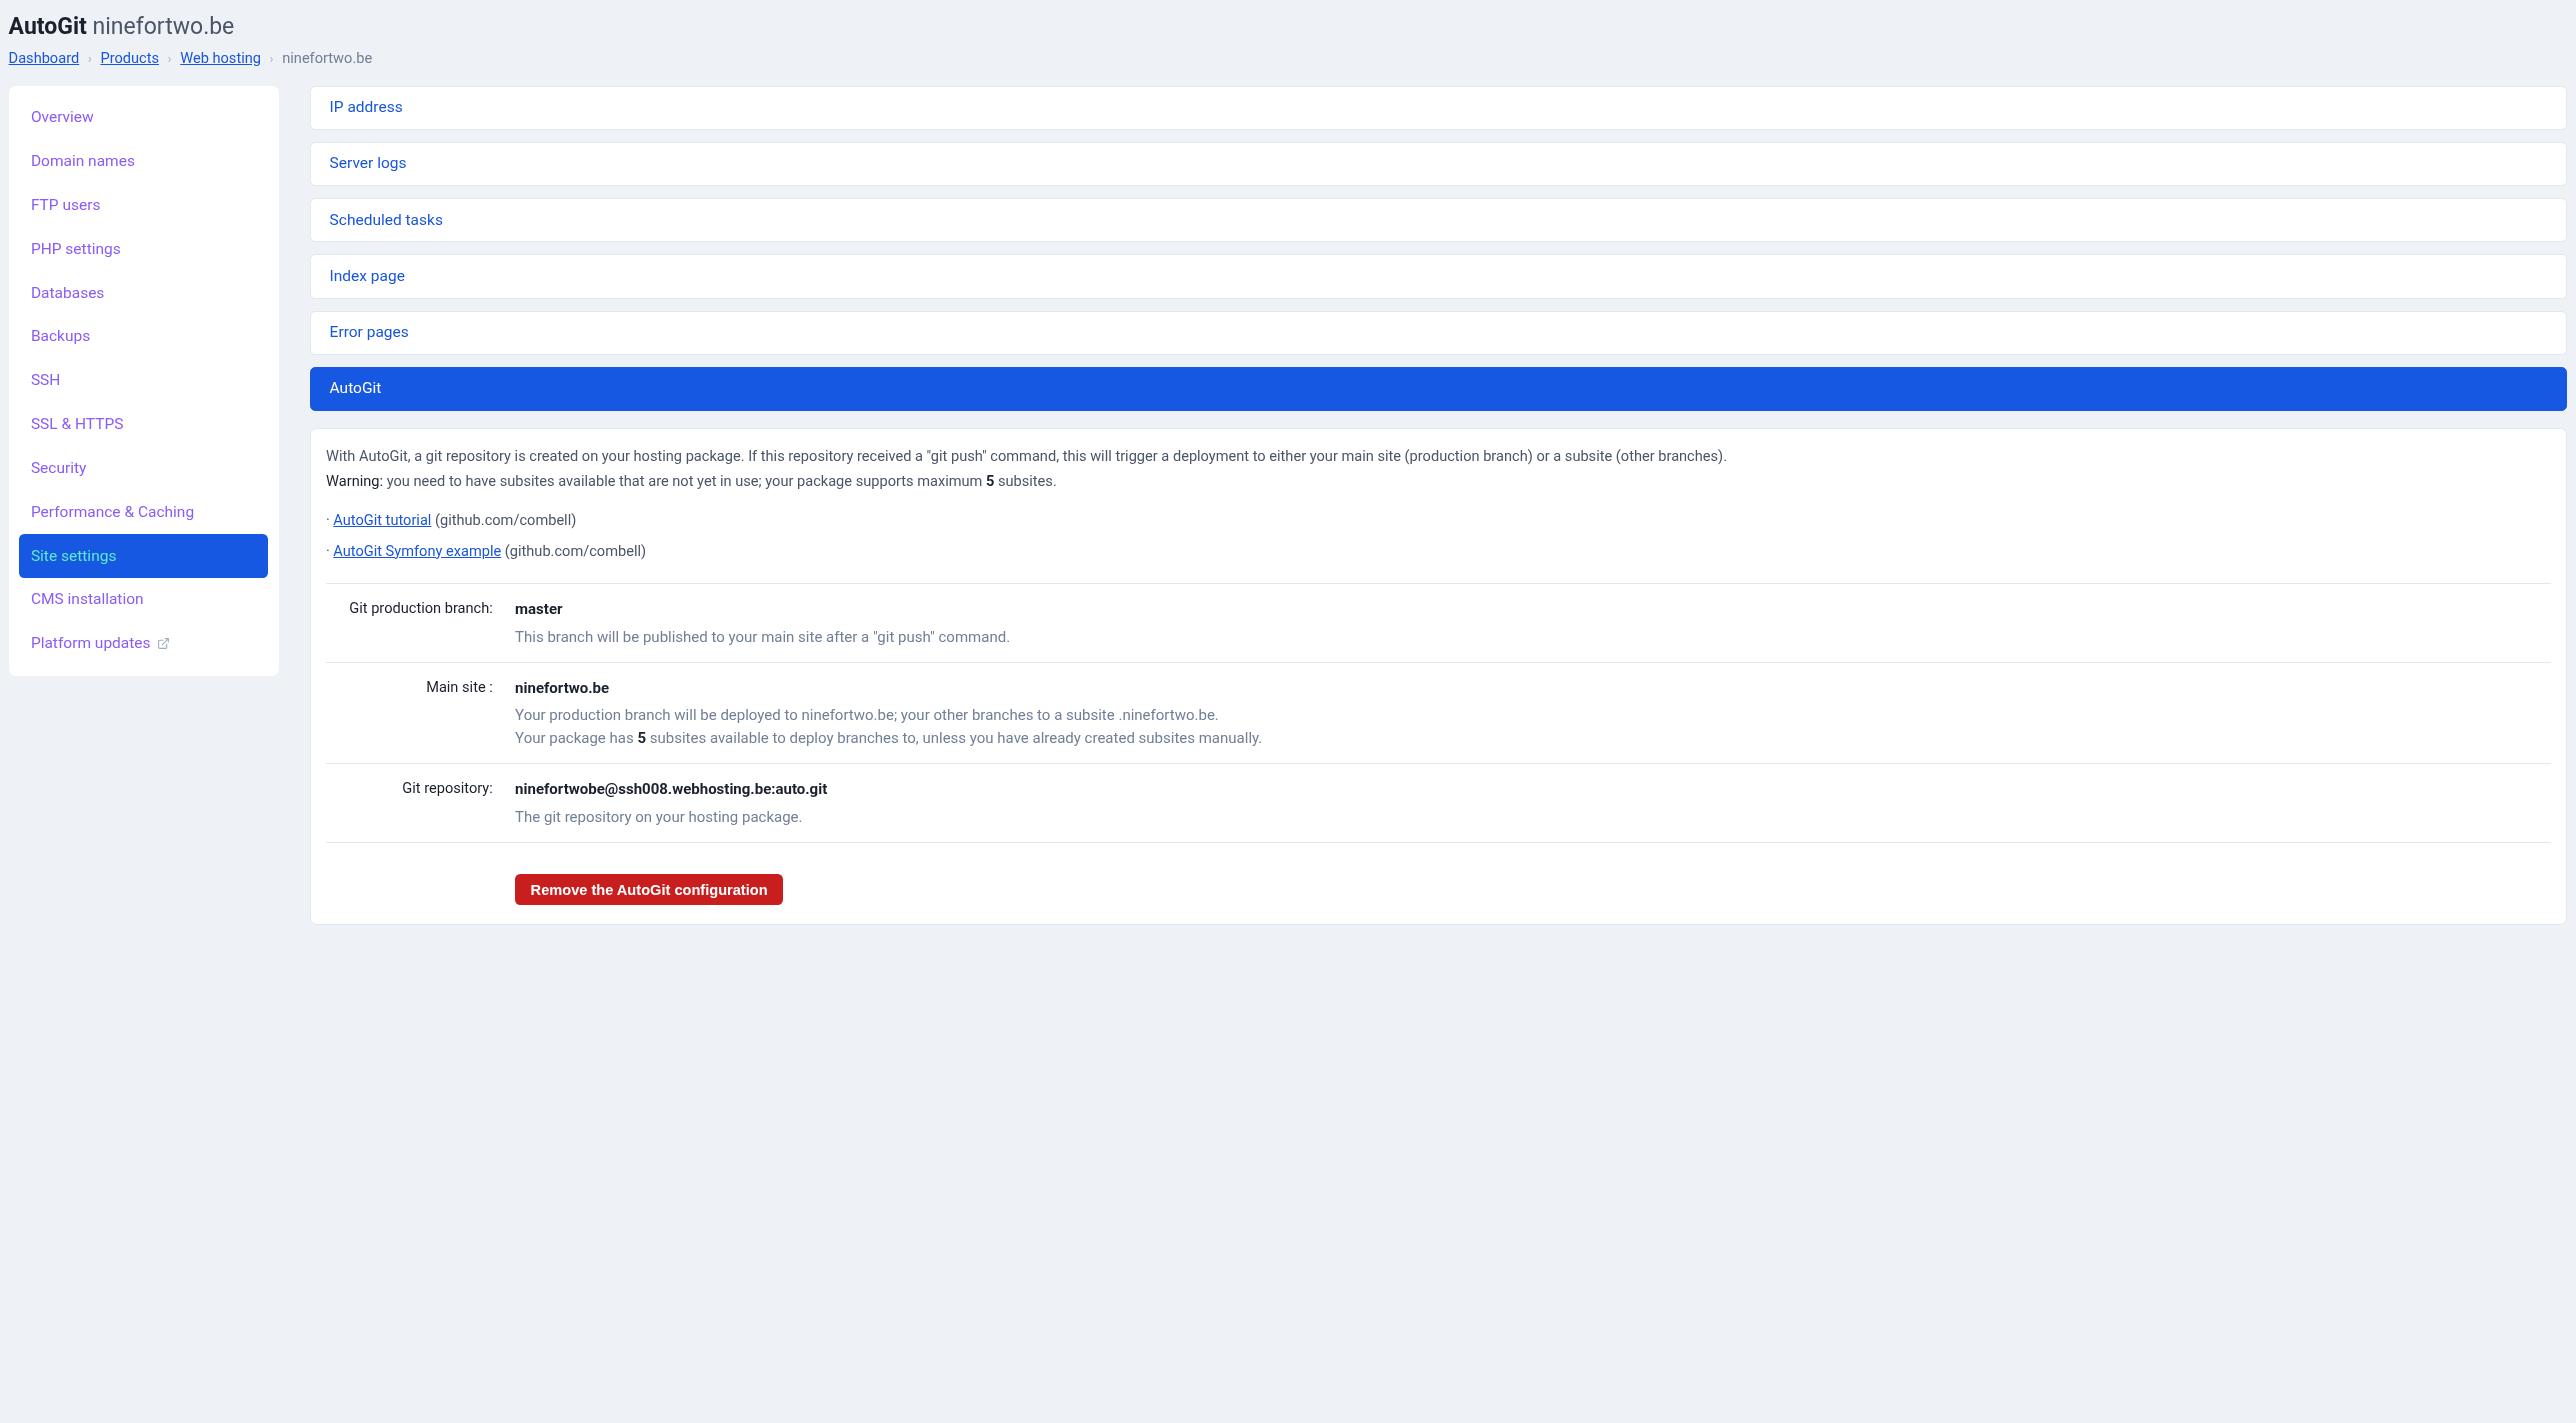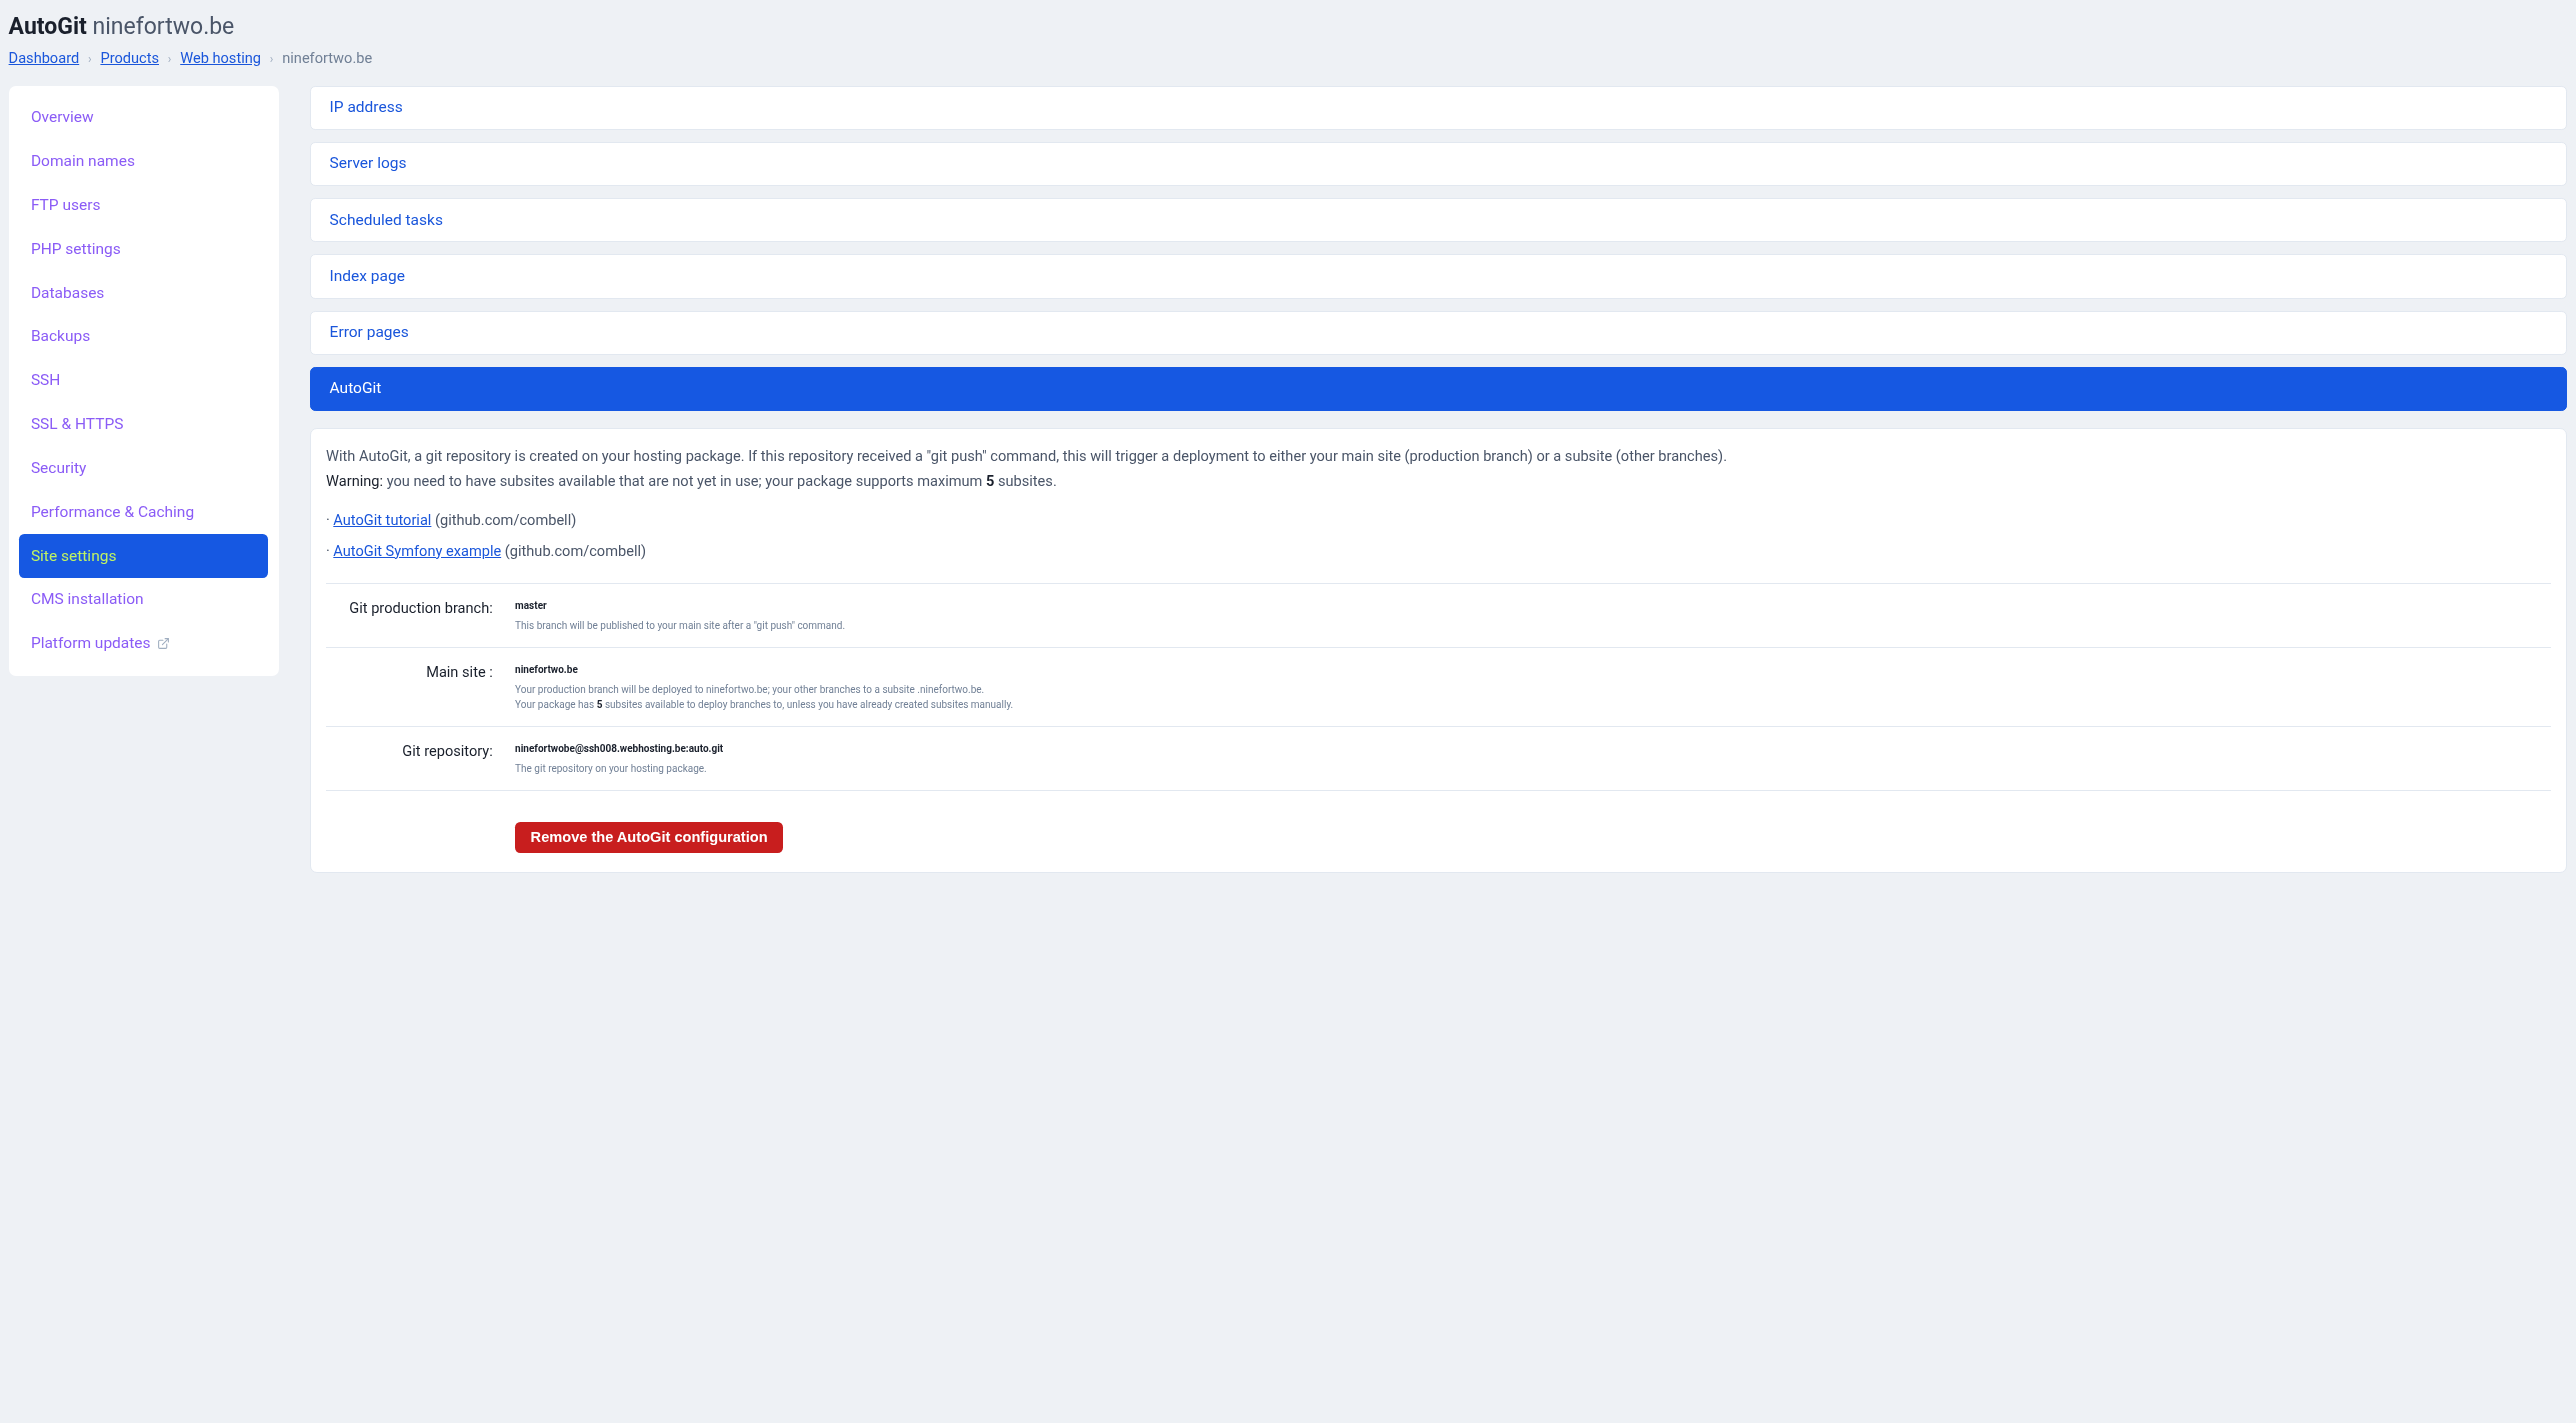--- a/index.html
+++ b/index.html
@@ -31,21 +31,21 @@
     }
     .sidebar-item {
       display: flex;
       align-items: center;
       padding: 10.3px 12px;
       font-size: 15.5px;
       color: #8b5cf6;
       border-radius: 5.2px;
       cursor: pointer;
     }
-    .sidebar-item.active { background: #1658e2; color: #bef264; text-align: center; }
+    .sidebar-item.active { background: #1658e2; color: #5eead4; text-align: center; }
     .sidebar-item .ext-icon { margin-left: 6.9px; display: inline-flex; align-items: center; }
     .ext-icon svg { width: 13px; height: 13px; stroke: #a0aec0; }
 
     .main { flex: 1; min-width: 0; }
 
     .tabs { display: flex; gap: 12px; margin-bottom: 17px; flex-wrap: wrap; flex-direction: column; }
     .tab {
       background: #fff;
       border: 0.9px solid #e2e8f0;
       border-radius: 5.2px;
@@ -68,21 +68,21 @@
 
     .links { margin-top: 17px; margin-bottom: 20.6px; }
     .link-line { color: #4a5568; font-size: 14.6px; margin-bottom: 8.6px; }
     .link-line a { color: #1a56db; text-decoration: underline; cursor: pointer; }
     .link-line .dot { margin-right: 3.4px; }
 
     .detail-table { width: 100%; }
     .detail-row { display: flex; border-top: 0.9px solid #e2e8f0; padding: 13.8px 0; }
     .detail-row:first-child { border-top: 0.9px solid #e2e8f0; }
     .detail-label { width: 189px; flex-shrink: 0; text-align: right; padding-right: 22.3px; padding-left: 8.6px; font-size: 14.6px; color: #1a202c; }
-    .detail-body { flex: 1; font-size: 10px; color: #718096; }
+    .detail-body { flex: 1; font-size: 15px; color: #718096; }
     .detail-body .value { font-weight: 700; color: #1a202c; margin-bottom: 5.2px; }
     .detail-body .desc { color: #718096; }
     .detail-body .bold-n { font-weight: 700; color: #1a202c; }
 
     .action-row { display: flex; border-top: 0.9px solid #e2e8f0; padding: 31px 0 0 0; }
     .action-row .spacer { width: 189px; flex-shrink: 0; }
     .danger-btn {
       background: #c81e1e;
       color: #fff;
       border: none;

